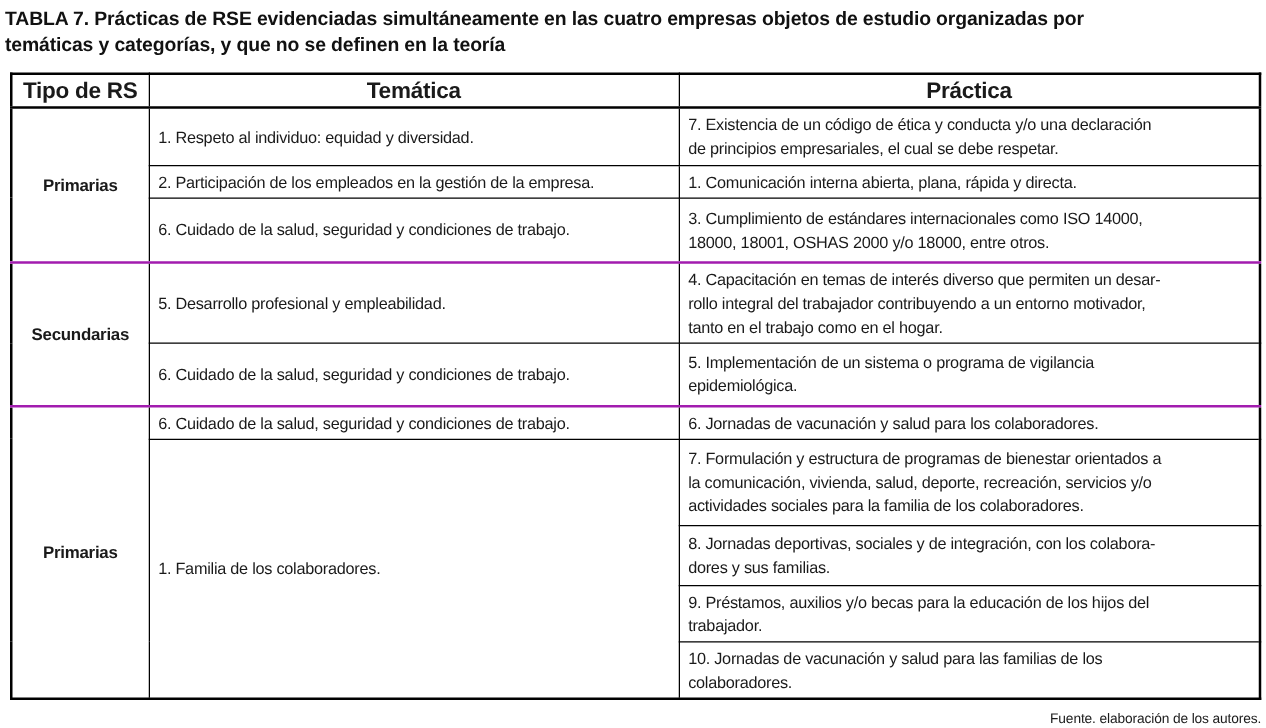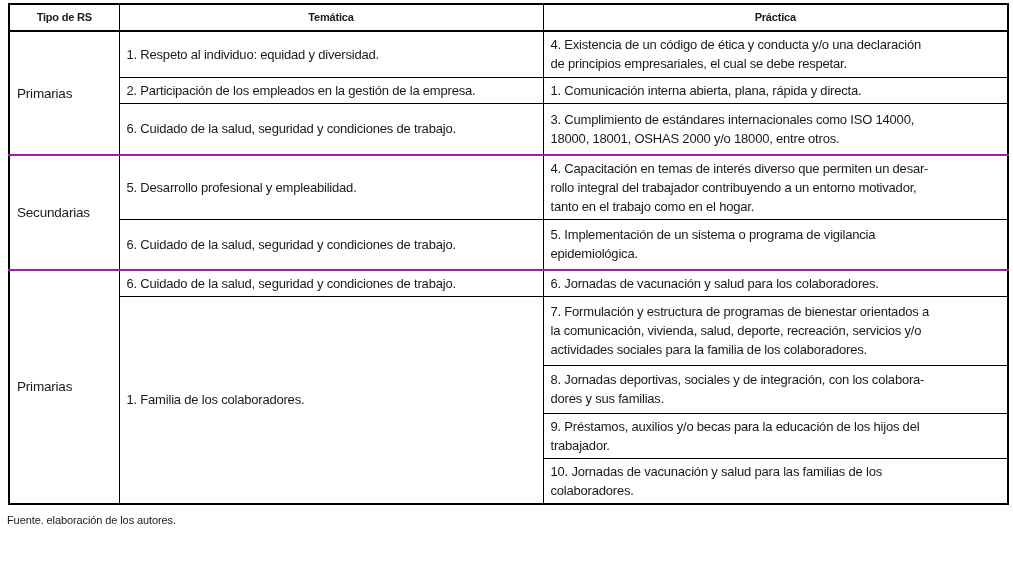--- a/index.html
+++ b/index.html
@@ -43,67 +43,70 @@
     border: 1px solid #000000;
     padding: 3px 7px;
     vertical-align: middle;
     white-space: pre-line;
     line-height: 19px;
     overflow: hidden;
   }
   thead th {
     border-bottom: 2px solid #000000;
     font-weight: 700;
-    font-size: 11px;
+    font-size: 18px;
     text-align: center;
     padding: 3px 6px;
   }
   td.c-tipo {
-    text-align: left;
-    font-weight: 400;
+    text-align: center;
+    font-weight: 700;
     font-size: 13.5px;
   }
   td.c-text {
     text-align: left;
   }
   tr.group-start > td {
     border-top: 2px solid #a21caf;
   }
   .source {
     font-size: 11px;
     letter-spacing: -0.1px;
     margin: 9px 0 0 4px;
     color: #1a1a1a;
+    text-align: right;
   }
 </style>
 </head>
 <body>
 
 <div class="page">
 
+  <h1 class="title">TABLA 7. Prácticas de RSE evidenciadas simultáneamente en las cuatro empresas objetos de estudio organizadas por
+temáticas y categorías, y que no se definen en la teoría</h1>
 
   <table class="rse-table">
     <colgroup>
       <col class="w-tipo">
       <col class="w-tematica">
       <col class="w-practica">
     </colgroup>
     <thead>
       <tr class="header-row" style="height:27px">
         <th>Tipo de RS</th>
         <th>Temática</th>
         <th>Práctica</th>
       </tr>
     </thead>
     <tbody>
 
       <tr style="height:46px">
         <td class="c-tipo" rowspan="3">Primarias</td>
         <td class="c-text">1. Respeto al individuo: equidad y diversidad.</td>
-        <td class="c-text">4. Existencia de un código de ética y conducta y/o una declaración
+        <td class="c-text">7. Existencia de un código de ética y conducta y/o una declaración
 de principios empresariales, el cual se debe respetar.</td>
       </tr>
       <tr style="height:24px">
         <td class="c-text">2. Participación de los empleados en la gestión de la empresa.</td>
         <td class="c-text">1. Comunicación interna abierta, plana, rápida y directa.</td>
       </tr>
       <tr style="height:52px">
         <td class="c-text">6. Cuidado de la salud, seguridad y condiciones de trabajo.</td>
         <td class="c-text">3. Cumplimiento de estándares internacionales como ISO 14000,
 18000, 18001, OSHAS 2000 y/o 18000, entre otros.</td>

